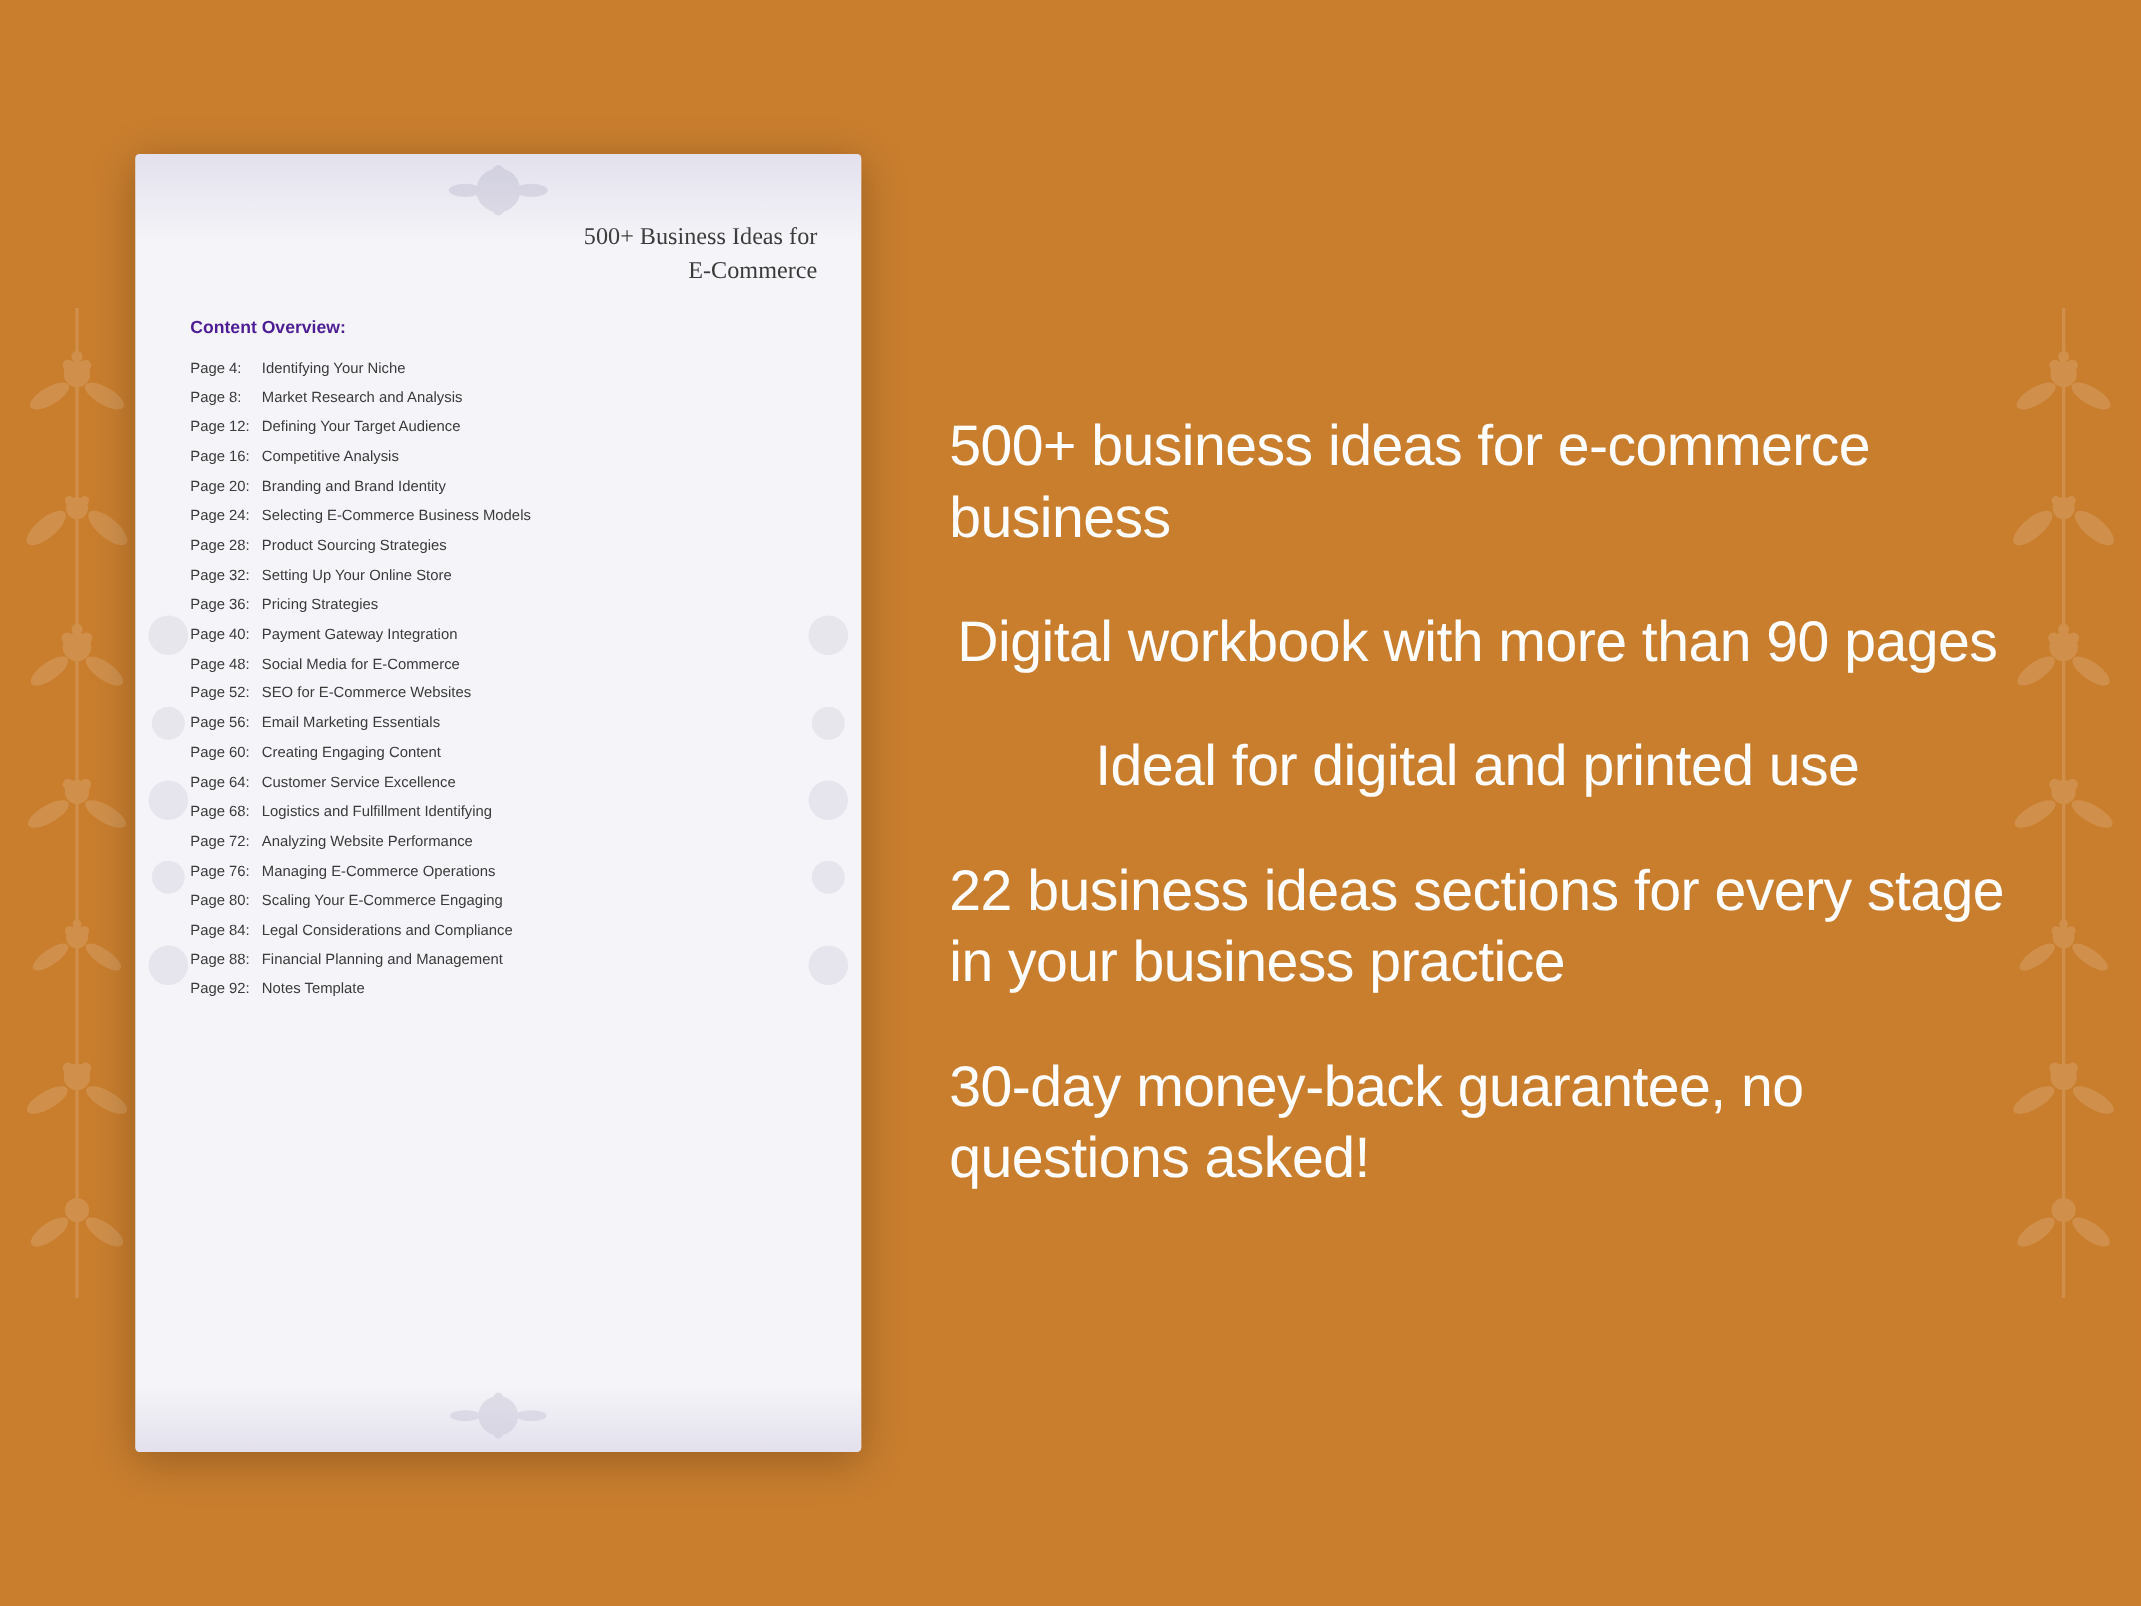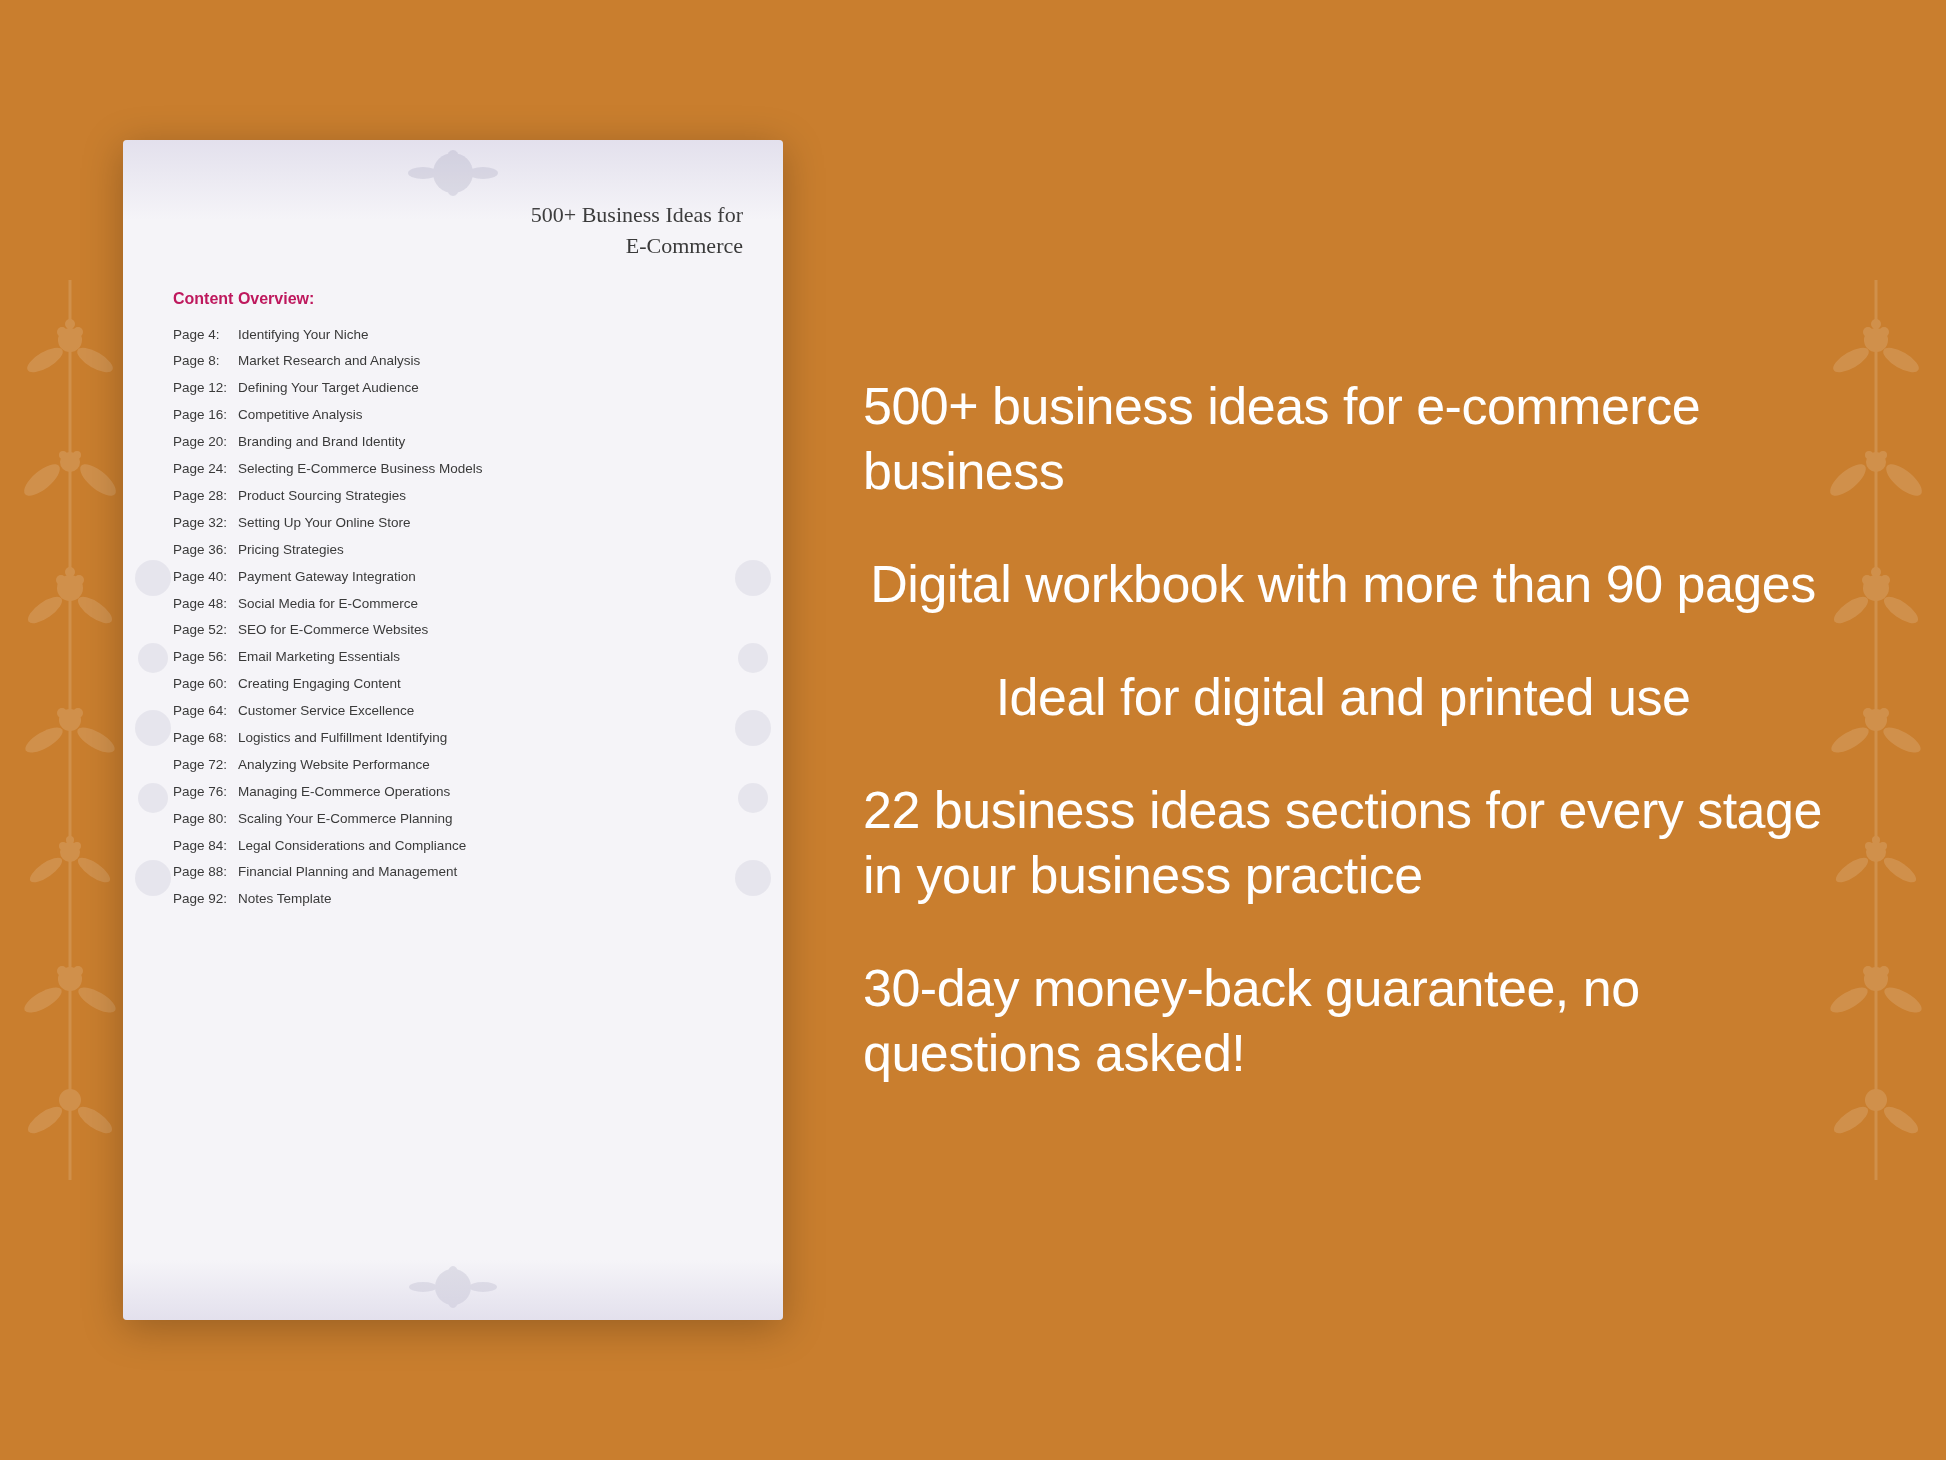--- a/index.html
+++ b/index.html
@@ -84,21 +84,21 @@
       color: #3a3a3a;
       line-height: 1.4;
       margin-bottom: 28px;
       margin-top: 10px;
       font-family: 'Georgia', serif;
     }
 
     .doc-section-header {
       font-size: 16px;
       font-weight: 600;
-      color: #be185d;
+      color: #4c1d95;
       margin-bottom: 14px;
       padding-left: 10px;
       font-family: 'Arial', sans-serif;
     }
 
     .toc-list {
       list-style: none;
       padding-left: 10px;
     }
 
@@ -320,21 +320,21 @@
         <li class="toc-item"><span class="page-num">Page 36:</span><span>Pricing Strategies</span></li>
         <li class="toc-item"><span class="page-num">Page 40:</span><span>Payment Gateway Integration</span></li>
         <li class="toc-item"><span class="page-num">Page 48:</span><span>Social Media for E-Commerce</span></li>
         <li class="toc-item"><span class="page-num">Page 52:</span><span>SEO for E-Commerce Websites</span></li>
         <li class="toc-item"><span class="page-num">Page 56:</span><span>Email Marketing Essentials</span></li>
         <li class="toc-item"><span class="page-num">Page 60:</span><span>Creating Engaging Content</span></li>
         <li class="toc-item"><span class="page-num">Page 64:</span><span>Customer Service Excellence</span></li>
         <li class="toc-item"><span class="page-num">Page 68:</span><span>Logistics and Fulfillment Identifying</span></li>
         <li class="toc-item"><span class="page-num">Page 72:</span><span>Analyzing Website Performance</span></li>
         <li class="toc-item"><span class="page-num">Page 76:</span><span>Managing E-Commerce Operations</span></li>
-        <li class="toc-item"><span class="page-num">Page 80:</span><span>Scaling Your E-Commerce Planning</span></li>
+        <li class="toc-item"><span class="page-num">Page 80:</span><span>Scaling Your E-Commerce Engaging</span></li>
         <li class="toc-item"><span class="page-num">Page 84:</span><span>Legal Considerations and Compliance</span></li>
         <li class="toc-item"><span class="page-num">Page 88:</span><span>Financial Planning and Management</span></li>
         <li class="toc-item"><span class="page-num">Page 92:</span><span>Notes Template</span></li>
       </ul>
 
     <div style="position:absolute;bottom:10px;left:50%;transform:translateX(-50%);opacity:0.18;width:300px;height:45px;">
       <svg viewBox="0 0 300 45" xmlns="http://www.w3.org/2000/svg" fill="#8080a0">
         <circle cx="150" cy="22" r="18"></circle>
         <circle cx="150" cy="22" r="12"></circle>
         <circle cx="150" cy="22" r="6"></circle>

